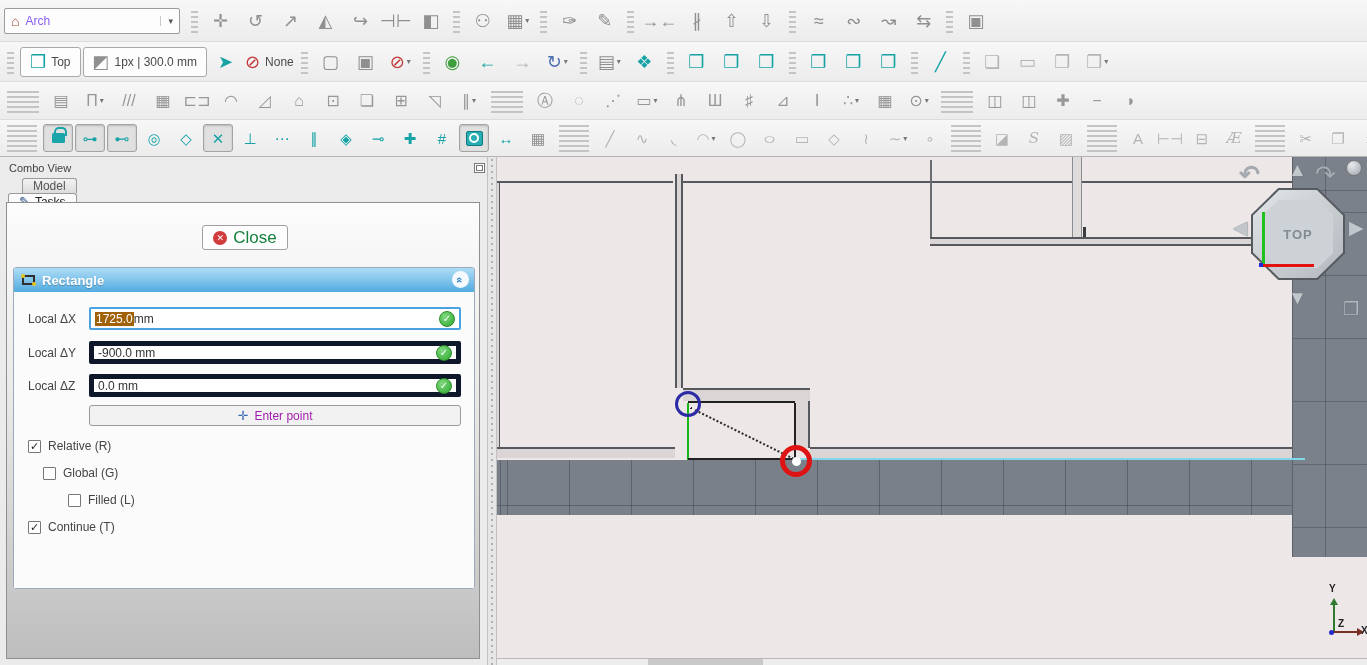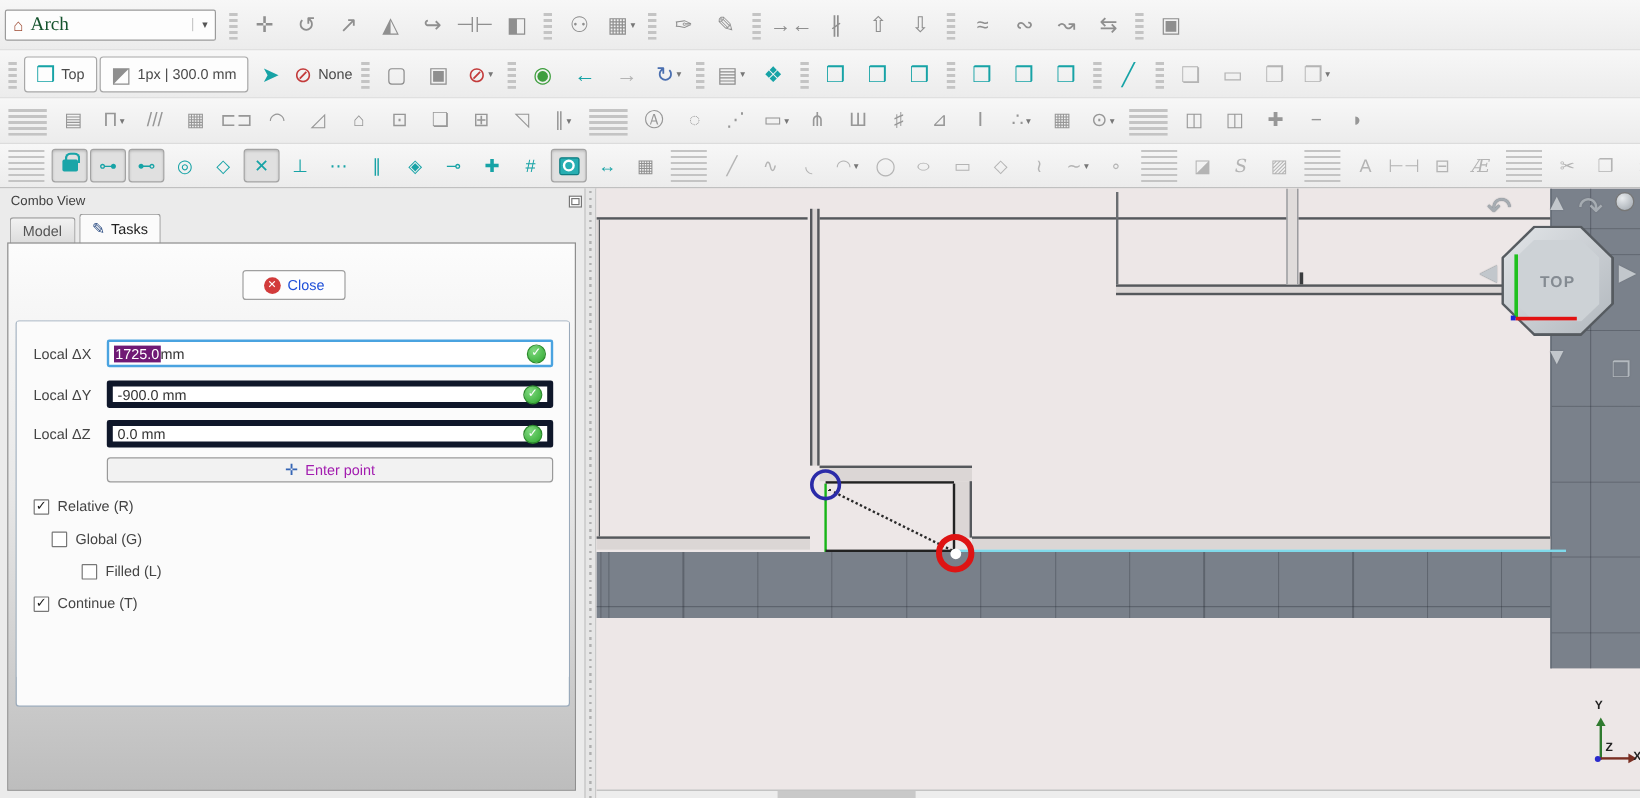--- a/index.html
+++ b/index.html
@@ -37,62 +37,62 @@
   .tb.icon-lock .glyph::before { content:""; position:absolute; top:-6px; left:2px; width:9px; height:7px;
         border:2px solid #1AA5A8; border-bottom:none; border-radius:5px 5px 0 0; }
   .tb.icon-wp .glyph { width:17px; height:15px; background:#27AEB2; border:1px solid #0E7B80; border-radius:2px;
         position:relative; font-size:0; }
   .tb.icon-wp .glyph::after { content:""; position:absolute; left:2px; bottom:2px; width:6px; height:6px;
         border:2px solid #fff; border-radius:50%; }
   
   .wbsel { display:inline-flex; align-items:center; width:176px; height:26px; margin:0 6px 0 2px;
            border:1px solid #9B9B9B; border-radius:2px; background:#FDFDFD; padding:0 6px; }
   .wbsel .wbico { font-size:14px; color:#9E4A32; margin-right:6px; }
-  .wbsel .wblbl { flex:1; font-size:16px; color:#14532d;font-family:Liberation Serif, serif; }
+  .wbsel .wblbl { flex:1; font-size:12px; color:#8b5cf6; }
   .wbsel .wbcaret { font-size:9px; color:#555; border-left:1px solid #C9C9C9; padding-left:7px; }
 
   
   #combo { position:absolute; left:0; top:157px; width:487px; height:508px; background:#EBEBEB; }
   .combo-title { position:absolute; left:9px; top:5px; font-size:11px; color:#3F3F3F; }
   .float-ico { position:absolute; left:474px; top:6px; width:11px; height:10px; border:1px solid #777; background:#fff; }
   .float-ico::after { content:""; position:absolute; right:1px; top:1px; width:5px; height:4px; border:1px solid #777; }
-  .tabs { position:absolute; left:8px; top:21px; height:25px; display:flex; align-items:flex-end; }
+  .tabs { position:absolute; left:8px; top:21px; height:25px; display:flex; align-items:flex-end;flex-direction:column; }
   .tab { display:inline-flex; align-items:center; padding:0 10px; height:22px; margin-right:3px;
          border:1px solid #9A9A9A; border-bottom:none; border-radius:3px 3px 0 0;
          background:linear-gradient(#F2F2F2,#DCDCDC); font-size:12px; color:#555; }
   .tab.active { height:25px; background:#FBFBFB; color:#222; }
   .tabico { font-size:13px; color:#25477F; margin-right:5px; }
   .tabico:empty { display:none; }
   .frame { position:absolute; left:6px; top:45px; width:474px; height:457px; border:1px solid #8F8F8F;
            background:linear-gradient(#FCFCFC,#E8E8E8 45%,#BDBDBD); }
   .close-btn { position:absolute; left:195px; top:22px; width:86px; height:25px; background:#FDFDFD;
            border:1px solid #A0A0A0; border-radius:3px; display:flex; align-items:center; justify-content:center; }
   .close-ico { width:14px; height:14px; border-radius:50%; background:#D23B3B; color:#fff; font-size:9px;
            font-weight:bold; display:flex; align-items:center; justify-content:center; margin-right:6px; }
-  .close-lbl { font-size:12px; color:#1d4ed8; }
+  .close-lbl { font-size:17px; color:#15803d; }
   .section { position:absolute; left:6px; top:64px; width:462px; height:322px; border:1px solid #9AAABB;
            border-radius:3px; background:#FBFBFB; }
   .sec-header { height:24px; border-radius:2px 2px 0 0; display:flex; align-items:center;
            background:linear-gradient(#AFDDF6,#52ABE0); position:relative; }
   .rect-ico { width:13px; height:10px; border:2px solid #2F2F2F; margin:0 7px 0 8px; position:relative; }
   .rect-ico::before { content:""; position:absolute; left:-3px; top:-3px; width:4px; height:4px; background:#E8C416; border-radius:50%; }
   .rect-ico::after { content:""; position:absolute; right:-3px; bottom:-3px; width:4px; height:4px; background:#E8C416; border-radius:50%; }
   .sec-title { font-size:13px; font-weight:bold; color:#fff; text-shadow:0 1px 1px rgba(0,0,0,.25); }
   .collapse-btn { position:absolute; right:5px; top:3px; width:17px; height:17px; border-radius:50%;
            background:#F4FAFE; color:#2E7EC2; font-size:11px; font-weight:bold; display:flex;
            align-items:center; justify-content:center; }
   .collapse-btn span { transform:rotate(90deg); display:block; }
   .sec-body { position:relative; height:296px; background:#FBFBFB; }
   .frow { position:absolute; left:0; width:100%; height:24px; }
   .flabel { position:absolute; left:14px; top:5px; font-size:12px; color:#444; }
   .finput { position:absolute; left:75px; top:0; width:372px; height:23px; background:#fff;
             border:5px solid #0f172a; border-radius:2px; display:flex; align-items:center;
             padding:0 24px 0 4px; font-size:12px; color:#333; }
   .frow.focused .finput { border:2px solid #4AA3E0; }
-  .fsel { background:#701a75; color:#fff; padding:0 1px; }
+  .fsel { background:#a16207; color:#fff; padding:0 1px; }
   .fsel:empty { display:none; }
   .fcheck { position:absolute; right:4px; top:50%; margin-top:-8px; width:16px; height:16px; border-radius:50%;
             background:radial-gradient(circle at 35% 30%,#7FD97F,#2EA82E); border:1px solid #2B8A2B;
             color:#fff; font-size:10px; font-weight:bold; display:flex; align-items:center; justify-content:center; }
   .enter-btn { position:absolute; left:75px; top:113px; width:372px; height:21px; background:#F2F2F2;
             border:1px solid #9A9A9A; border-radius:3px; display:flex; align-items:center; justify-content:center; }
   .enter-ico { color:#3565B5; font-size:13px; margin-right:6px; }
   .enter-lbl { font-size:12px; color:#a21caf; }
   .cb { position:absolute; left:14px; display:flex; align-items:center; height:16px; }
   .cbbox { width:13px; height:13px; background:#fff; border:1px solid #777; border-radius:1px; font-size:11px;
@@ -766,20 +766,27 @@
           <span class="tabico">✎</span>
           <span>Tasks</span>
         </span>
       </div>
     <div class="frame">
       <div class="close-btn">
         <span class="close-ico">✕</span>
         <span class="close-lbl">Close</span>
       </div>
       <div class="section">
+        <div class="sec-header">
+          <span class="rect-ico"></span>
+          <span class="sec-title">Rectangle</span>
+          <span class="collapse-btn">
+              <span>«</span>
+            </span>
+        </div>
         <div class="sec-body">
           <div>
 
           <div class="frow focused" style="top: 15px;">
                 <span class="flabel">Local ΔX</span>
                 <span class="finput">
                   <span class="fsel">1725.0</span>
                   <span class="ftext"> mm</span>
                   <span class="fcheck">✓</span>
                 </span>

